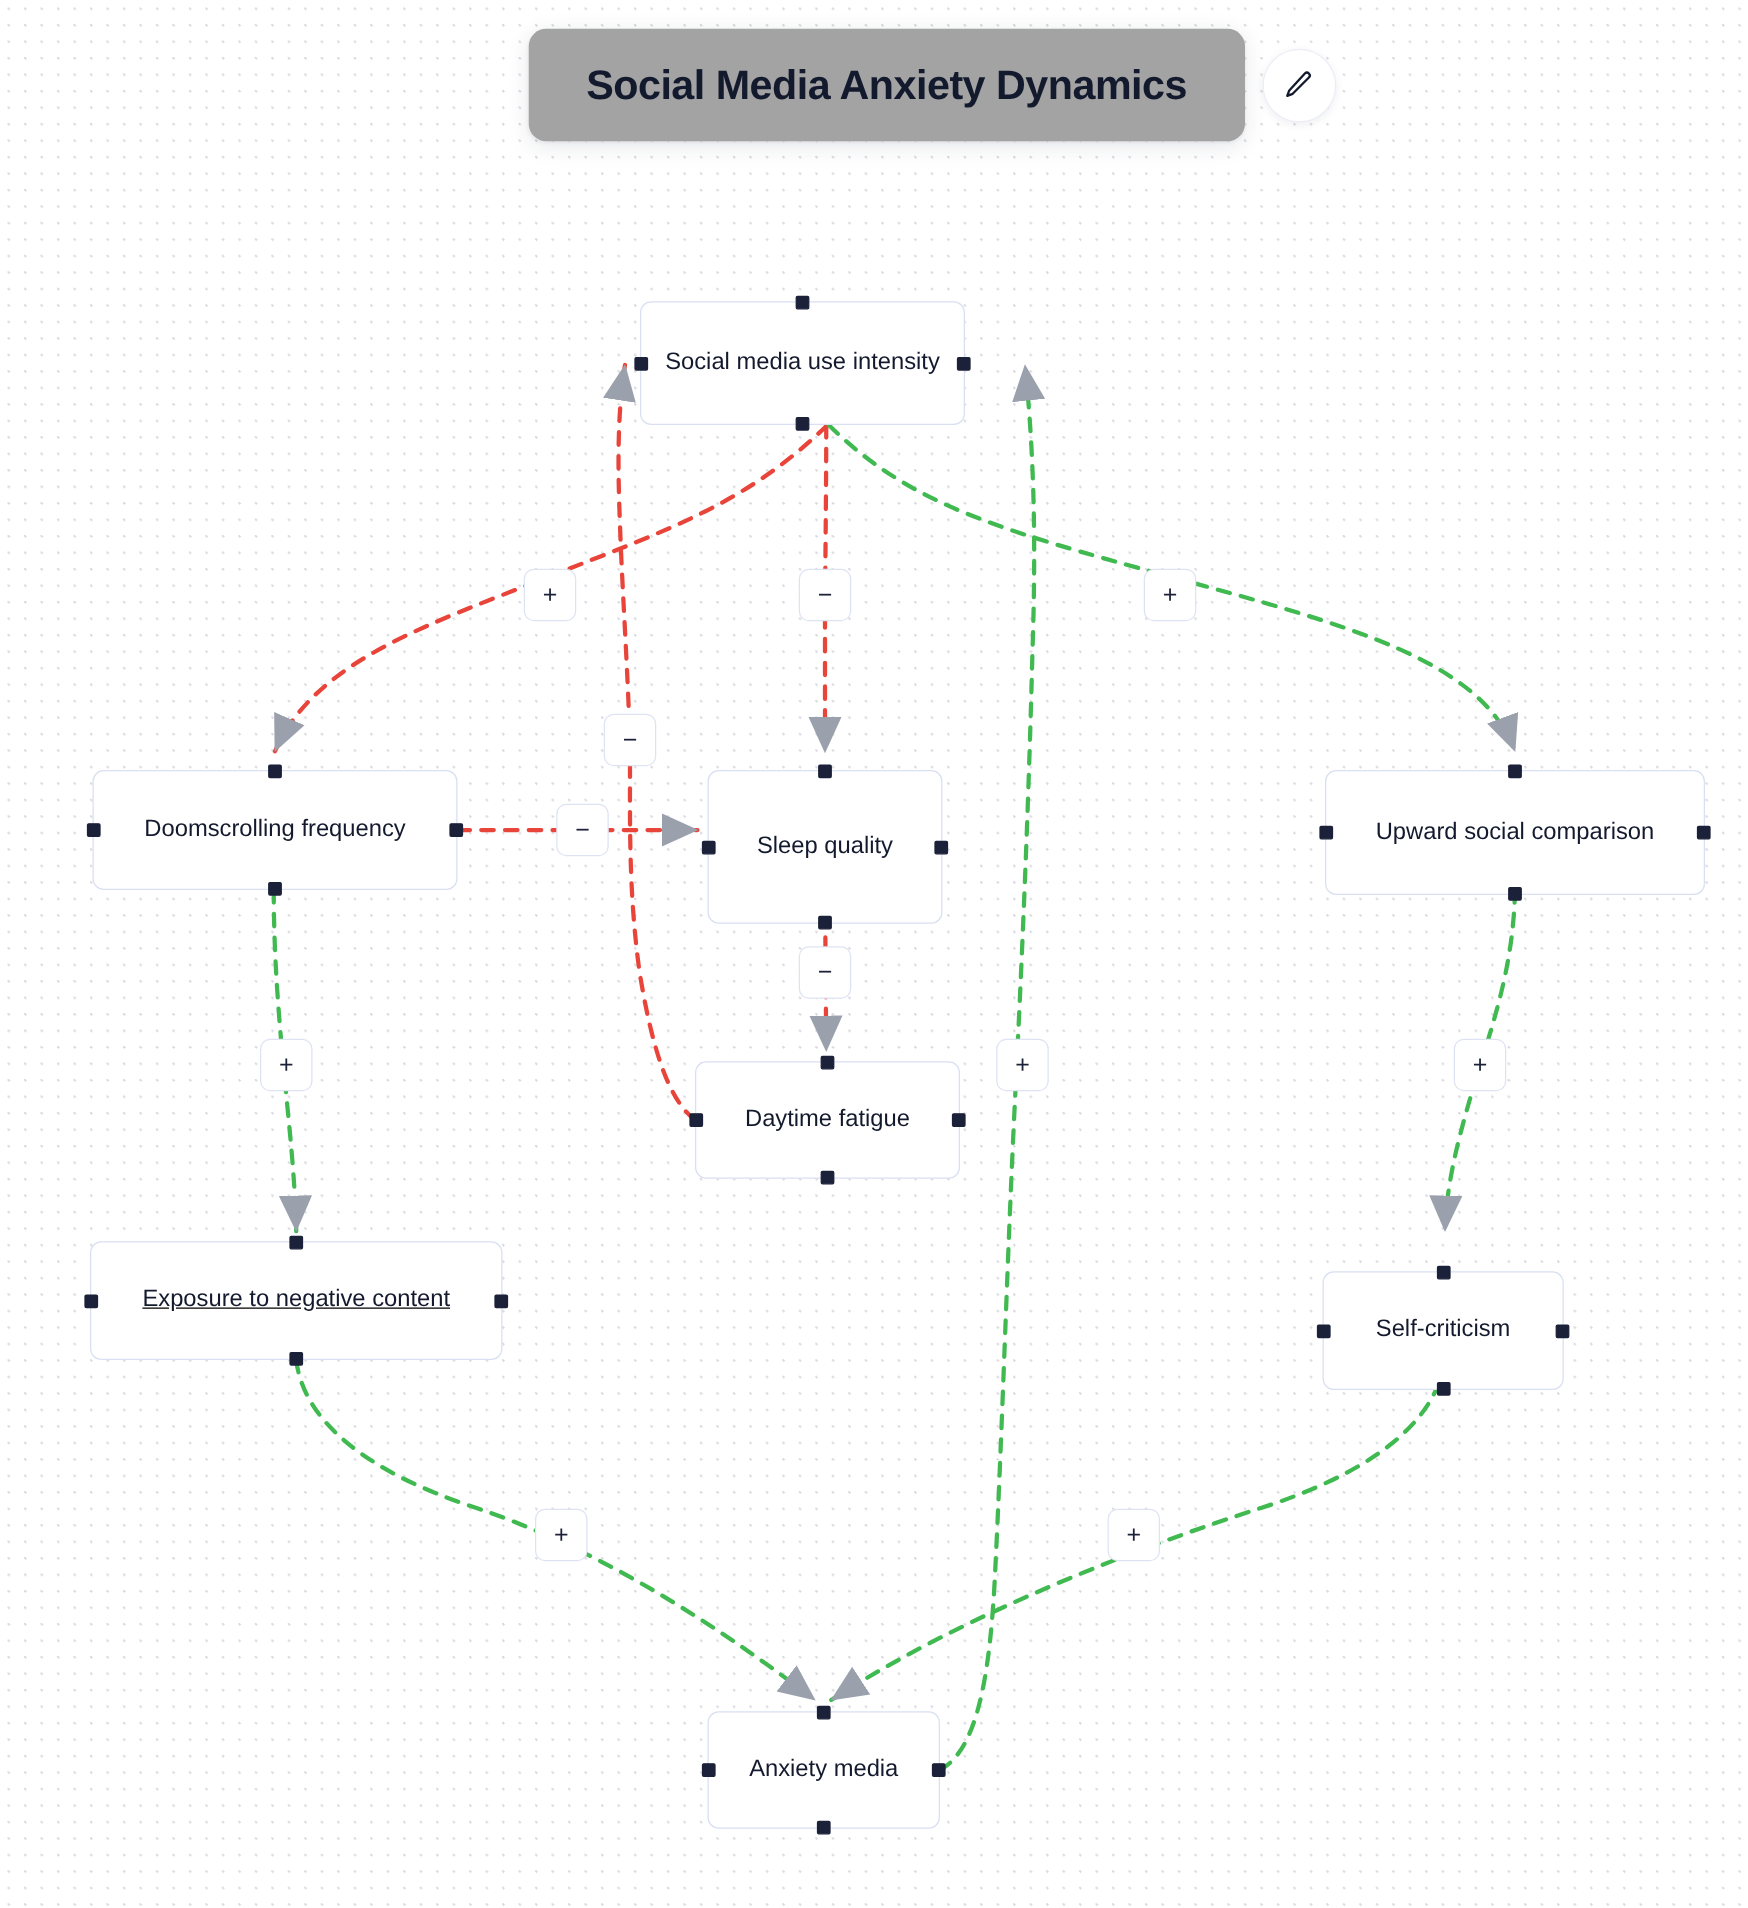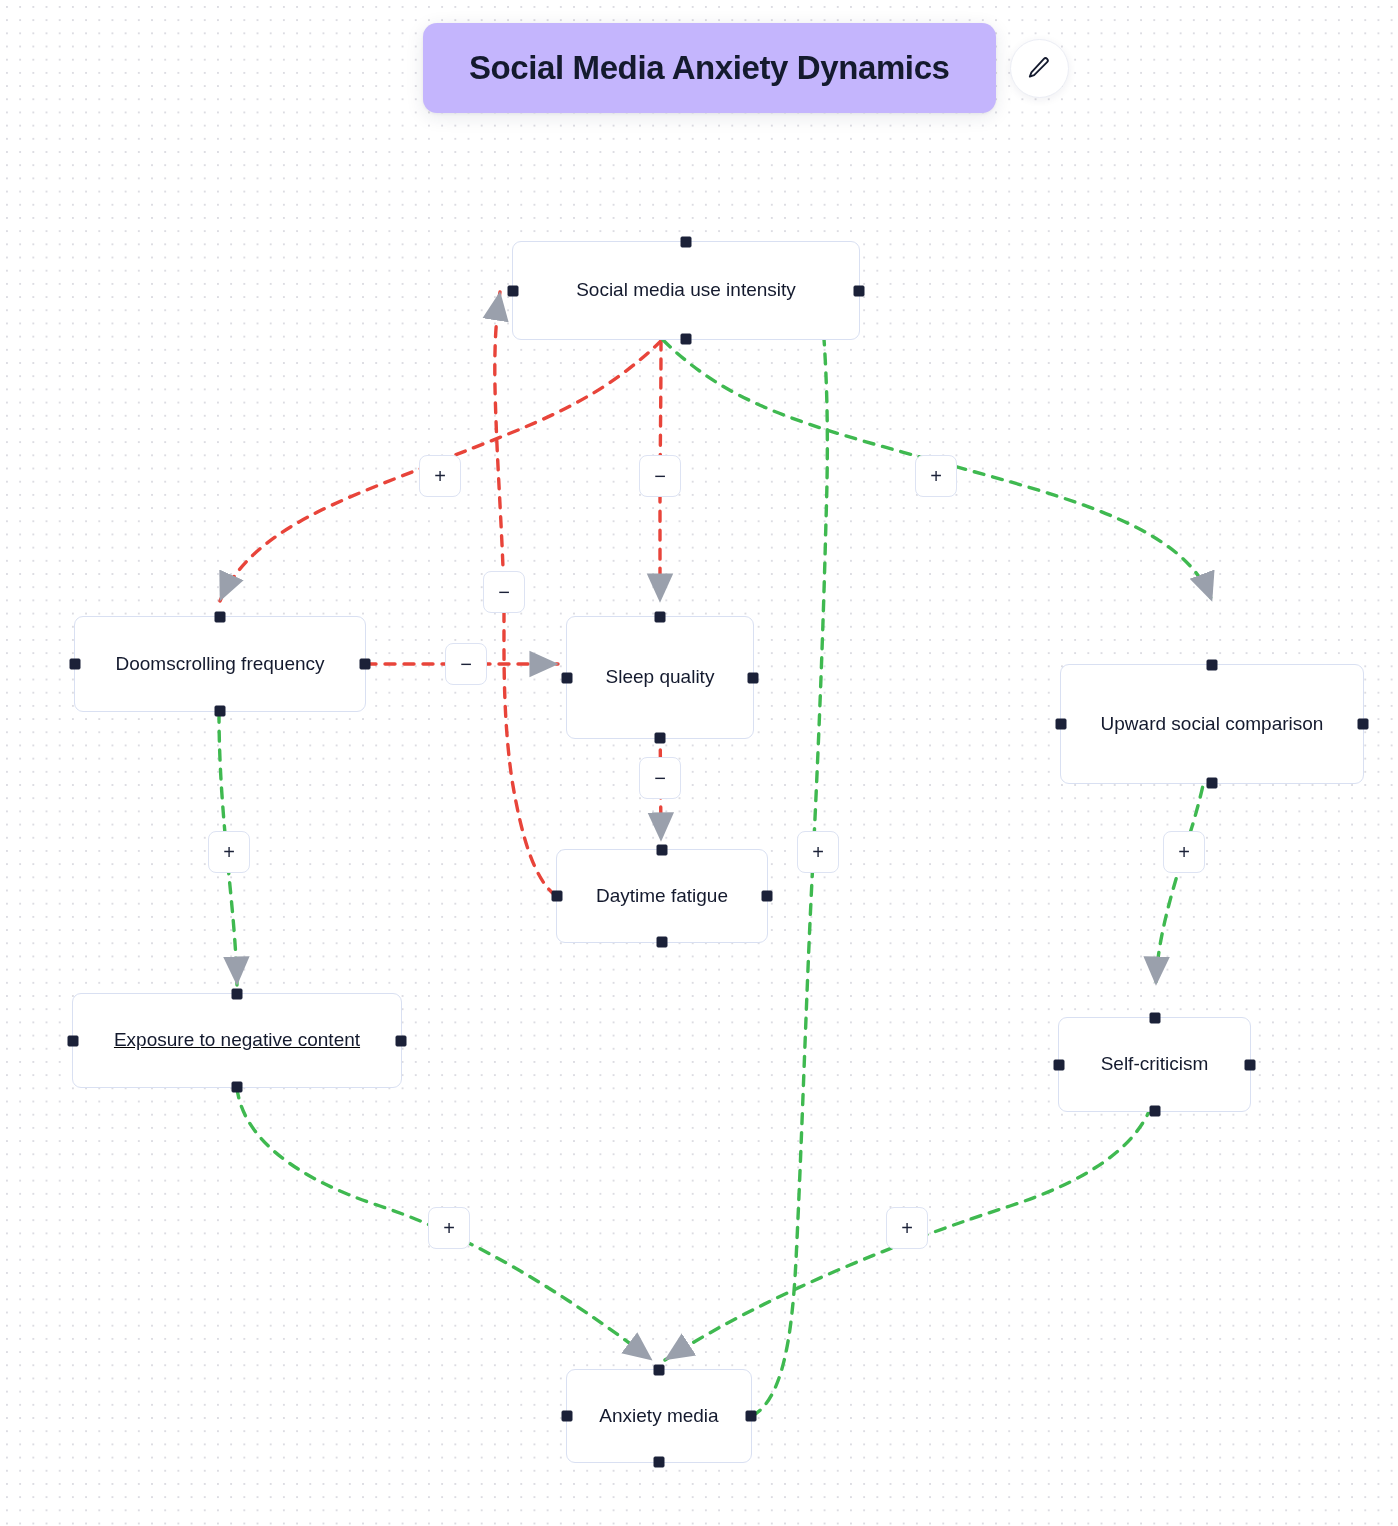--- a/index.html
+++ b/index.html
@@ -31,21 +31,21 @@
   #title-wrap {
     position: absolute;
     left: 423px;
     top: 23px;
     display: flex;
     align-items: center;
     gap: 14px;
     z-index: 40;
   }
   #title-card {
-    background: #c4b5fd;
+    background: #a3a3a3;
     border-radius: 14px;
     box-shadow: 0 4px 18px rgba(30, 35, 70, 0.10), 0 1px 3px rgba(30,35,70,0.06);
     padding: 26px 46px;
     min-width: 478px;
     box-sizing: border-box;
     text-align: center;
   }
   #title-text {
     font-size: 33px;
     font-weight: bold;
@@ -170,21 +170,21 @@
   <div id="title-card">
     <div id="title-text">Social Media Anxiety Dynamics</div>
   </div>
   <div id="edit-btn">
     <svg width="26" height="26" viewBox="0 0 24 24" fill="none">
       <path d="M16.5 3.5 a2.12 2.12 0 0 1 3 3 L7.5 18.5 L3.5 20 L5 16 Z" stroke="#141a2e" stroke-width="1.7" stroke-linejoin="round" stroke-linecap="round"></path>
     </svg>
   </div>
 </div>
 
-<div class="node" id="n-social_media_use" style="left: 512px; top: 241px; width: 348px; height: 99px;">
+<div class="node" id="n-social_media_use" style="left: 512px; top: 241px; width: 260px; height: 99px;">
   <span class="node-label">Social media use intensity</span>
   <span class="handle h-top"></span>
   <span class="handle h-bottom"></span>
   <span class="handle h-left"></span>
   <span class="handle h-right"></span>
 </div>
 
 <div class="node" id="n-doomscrolling" style="left: 74px; top: 616px; width: 292px; height: 96px;">
   <span class="node-label">Doomscrolling frequency</span>
   <span class="handle h-top"></span>
@@ -194,21 +194,21 @@
 </div>
 
 <div class="node" id="n-sleep_quality" style="left: 566px; top: 616px; width: 188px; height: 123px;">
   <span class="node-label">Sleep quality</span>
   <span class="handle h-top"></span>
   <span class="handle h-bottom"></span>
   <span class="handle h-left"></span>
   <span class="handle h-right"></span>
 </div>
 
-<div class="node" id="n-upward_comparison" style="left: 1060px; top: 616px; width: 304px; height: 120px; margin-top: 48px;">
+<div class="node" id="n-upward_comparison" style="left: 1060px; top: 616px; width: 304px; height: 100px;">
   <span class="node-label">Upward social comparison</span>
   <span class="handle h-top"></span>
   <span class="handle h-bottom"></span>
   <span class="handle h-left"></span>
   <span class="handle h-right"></span>
 </div>
 
 <div class="node" id="n-daytime_fatigue" style="left: 556px; top: 849px; width: 212px; height: 94px;">
   <span class="node-label">Daytime fatigue</span>
   <span class="handle h-top"></span>

